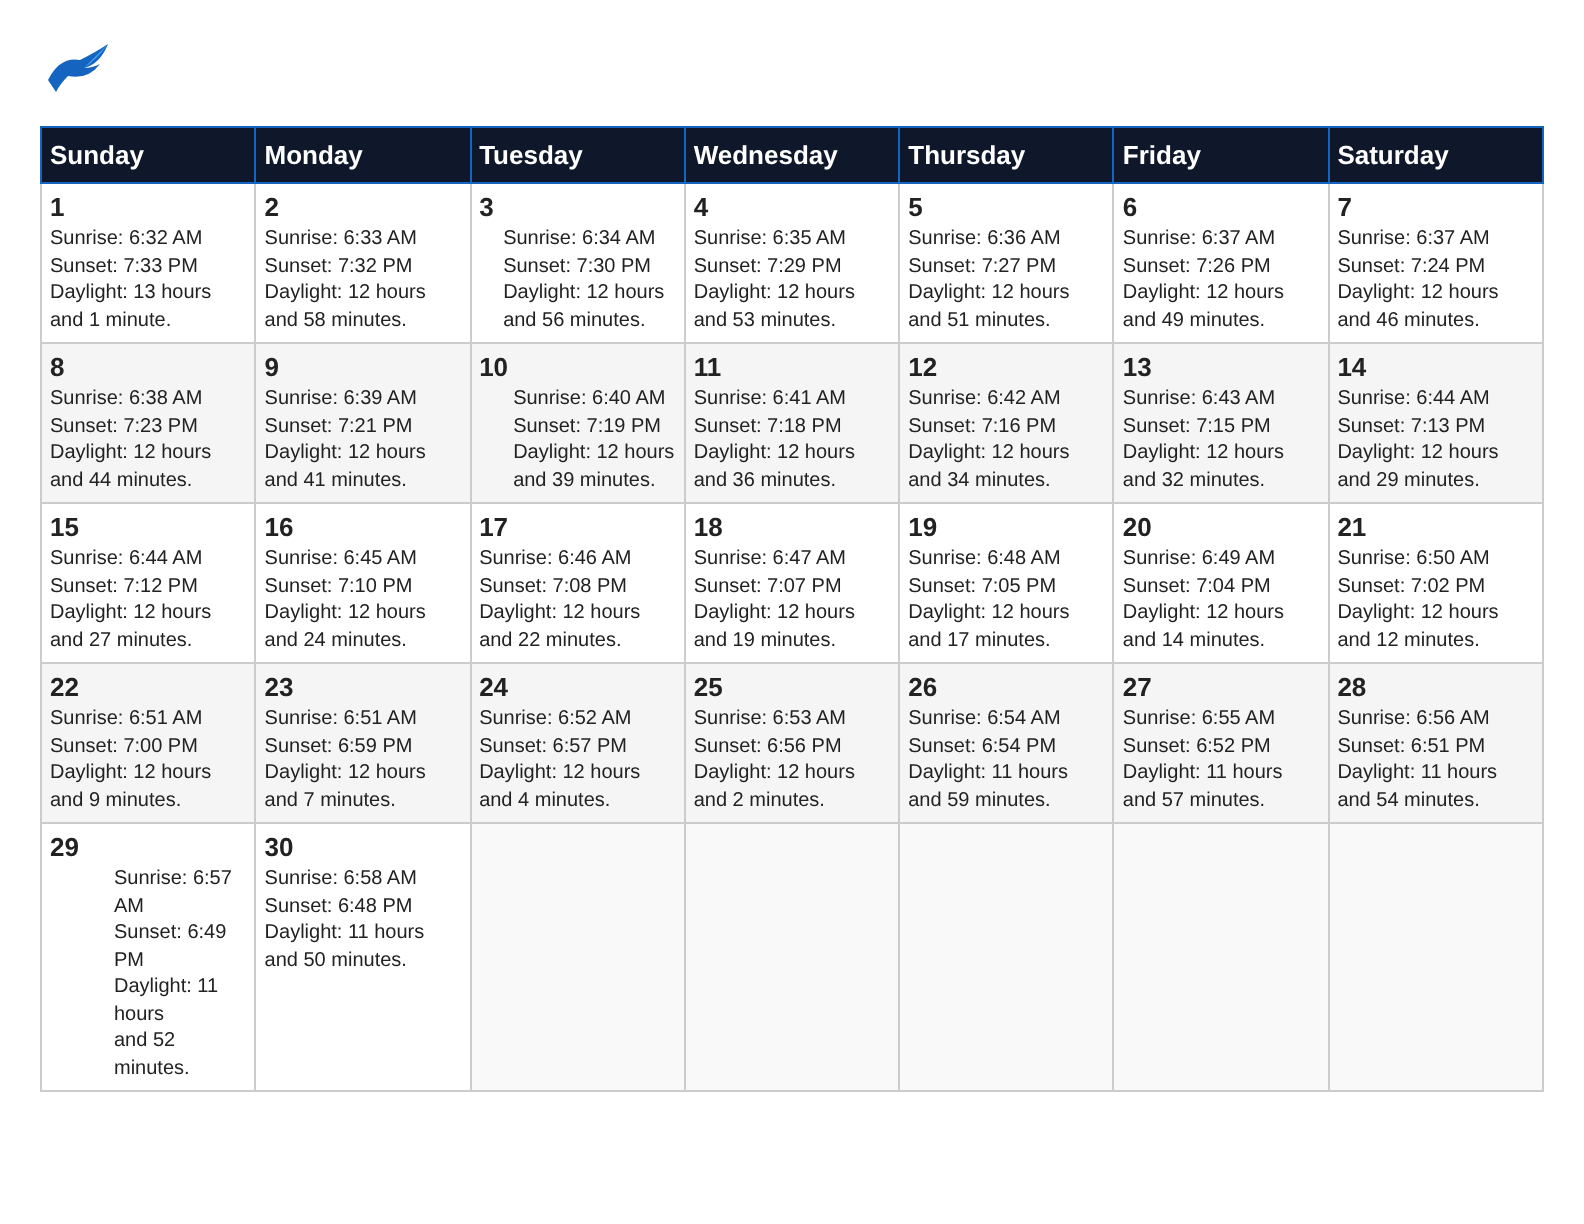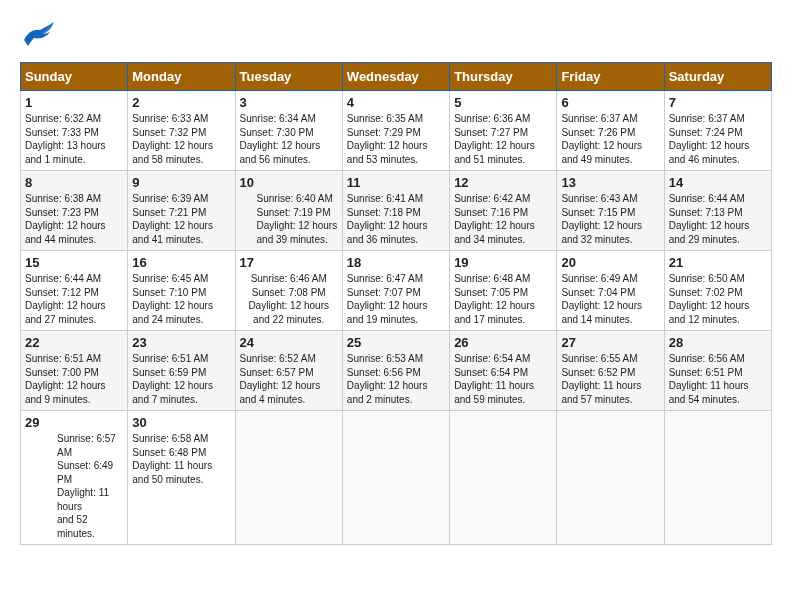--- a/index.html
+++ b/index.html
@@ -39,21 +39,21 @@
       font-size: 16px;
       color: #444;
       margin-top: 2px;
     }
     table {
       width: 100%;
       border-collapse: collapse;
       table-layout: fixed;
     }
     thead th {
-      background-color: #a16207;
+      background-color: #0f172a;
       color: #fff;
       font-size: 13px;
       font-weight: bold;
       padding: 6px 4px;
       text-align: left;
       border: 1px solid #1565c0;
     }
     tbody td {
       vertical-align: top;
       border: 1px solid #ccc;
@@ -129,21 +129,21 @@
         </td>
         <td>
           <span class="day-num">2</span>
           <div class="day-info" style="white-space: pre-line;">Sunrise: 6:33 AM
 Sunset: 7:32 PM
 Daylight: 12 hours
 and 58 minutes.</div>
         </td>
         <td>
           <span class="day-num">3</span>
-          <div class="day-info" style="white-space: pre-line;">Sunrise: 6:34 AM
+          <div class="day-info" style="white-space: pre-line; margin-left: 12px;">Sunrise: 6:34 AM
 Sunset: 7:30 PM
 Daylight: 12 hours
 and 56 minutes.</div>
         </td>
         <td>
           <span class="day-num">4</span>
           <div class="day-info" style="white-space: pre-line;">Sunrise: 6:35 AM
 Sunset: 7:29 PM
 Daylight: 12 hours
 and 53 minutes.</div>
@@ -231,21 +231,21 @@
         </td>
         <td>
           <span class="day-num">16</span>
           <div class="day-info" style="white-space: pre-line;">Sunrise: 6:45 AM
 Sunset: 7:10 PM
 Daylight: 12 hours
 and 24 minutes.</div>
         </td>
         <td>
           <span class="day-num">17</span>
-          <div class="day-info" style="white-space: pre-line; text-align: center;">Sunrise: 6:46 AM
+          <div class="day-info" style="white-space: pre-line;">Sunrise: 6:46 AM
 Sunset: 7:08 PM
 Daylight: 12 hours
 and 22 minutes.</div>
         </td>
         <td>
           <span class="day-num">18</span>
           <div class="day-info" style="white-space: pre-line;">Sunrise: 6:47 AM
 Sunset: 7:07 PM
 Daylight: 12 hours
 and 19 minutes.</div>

